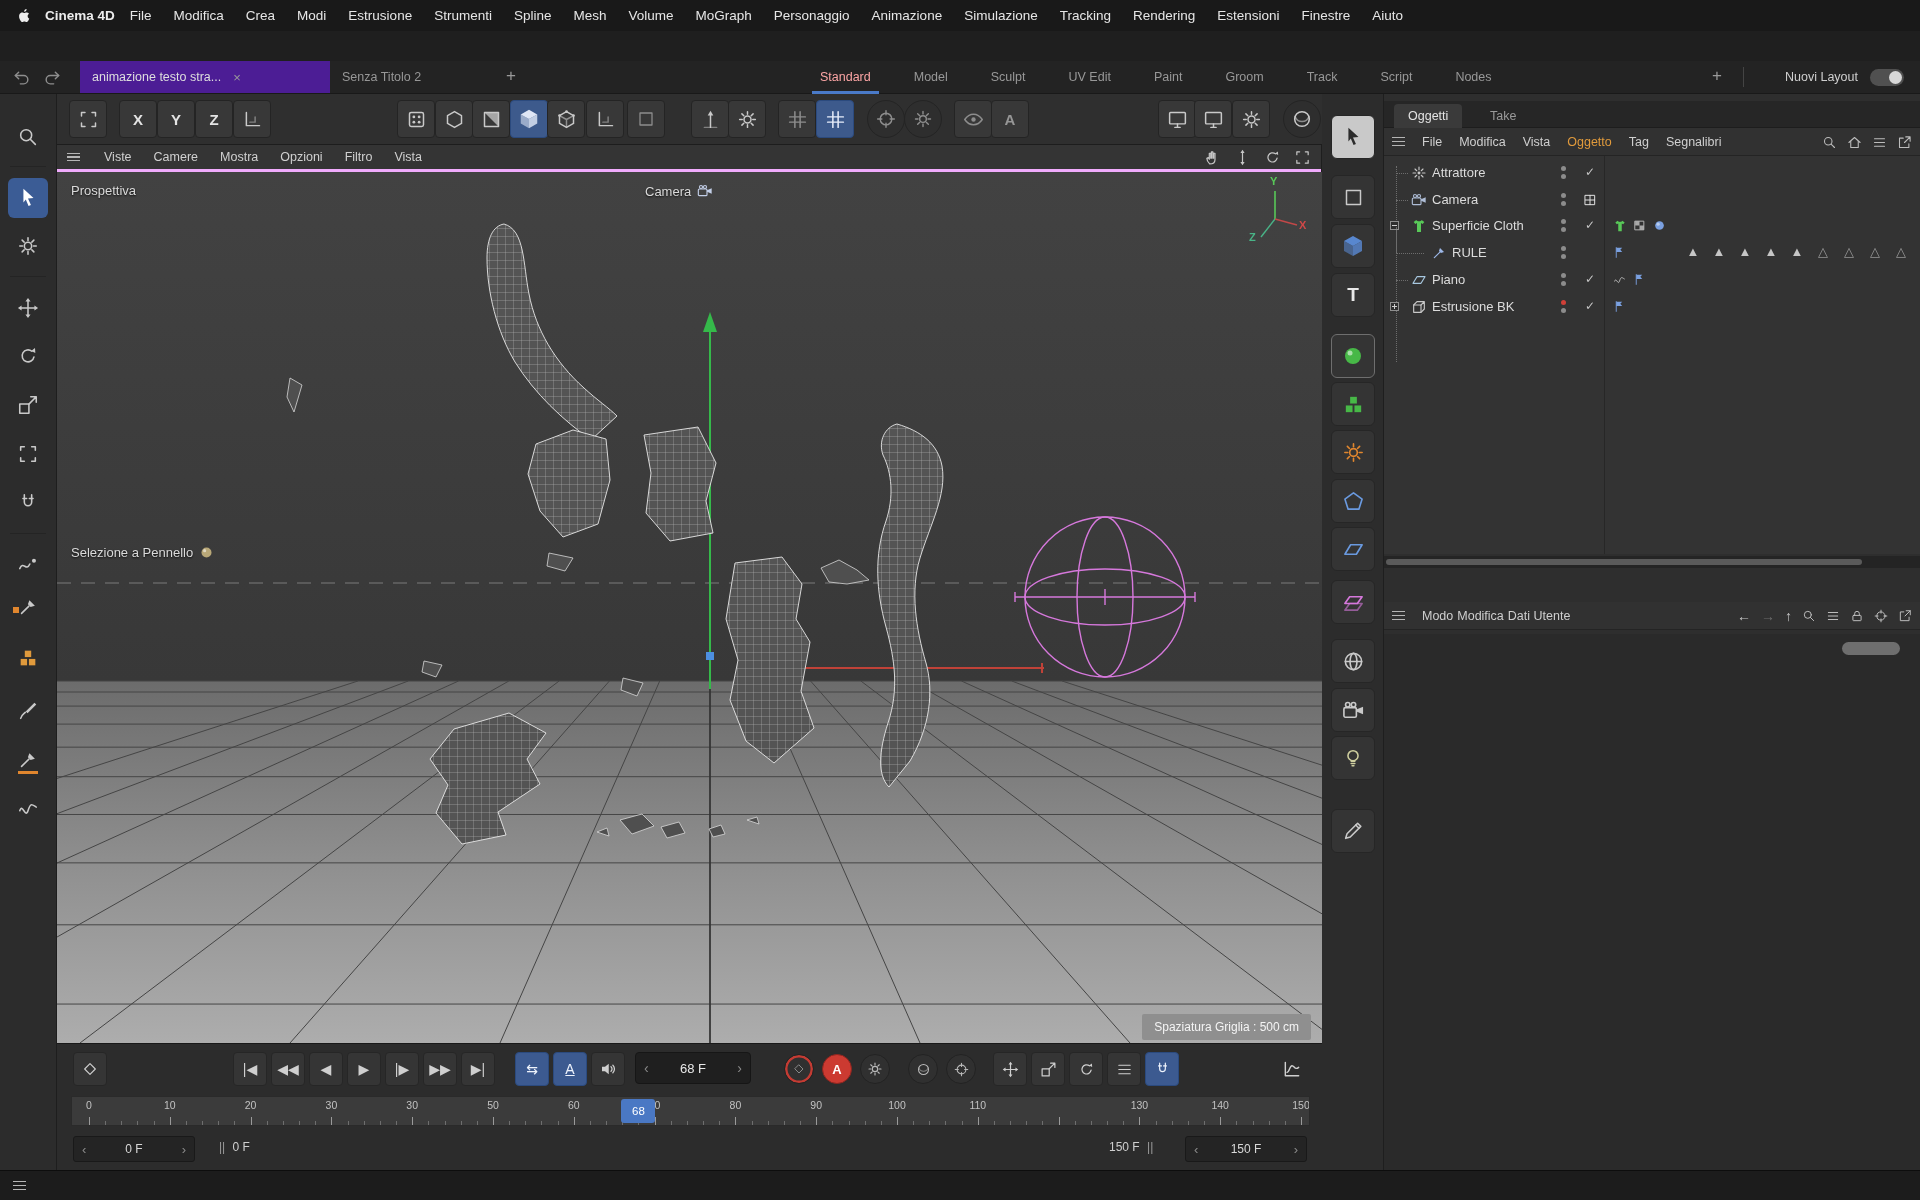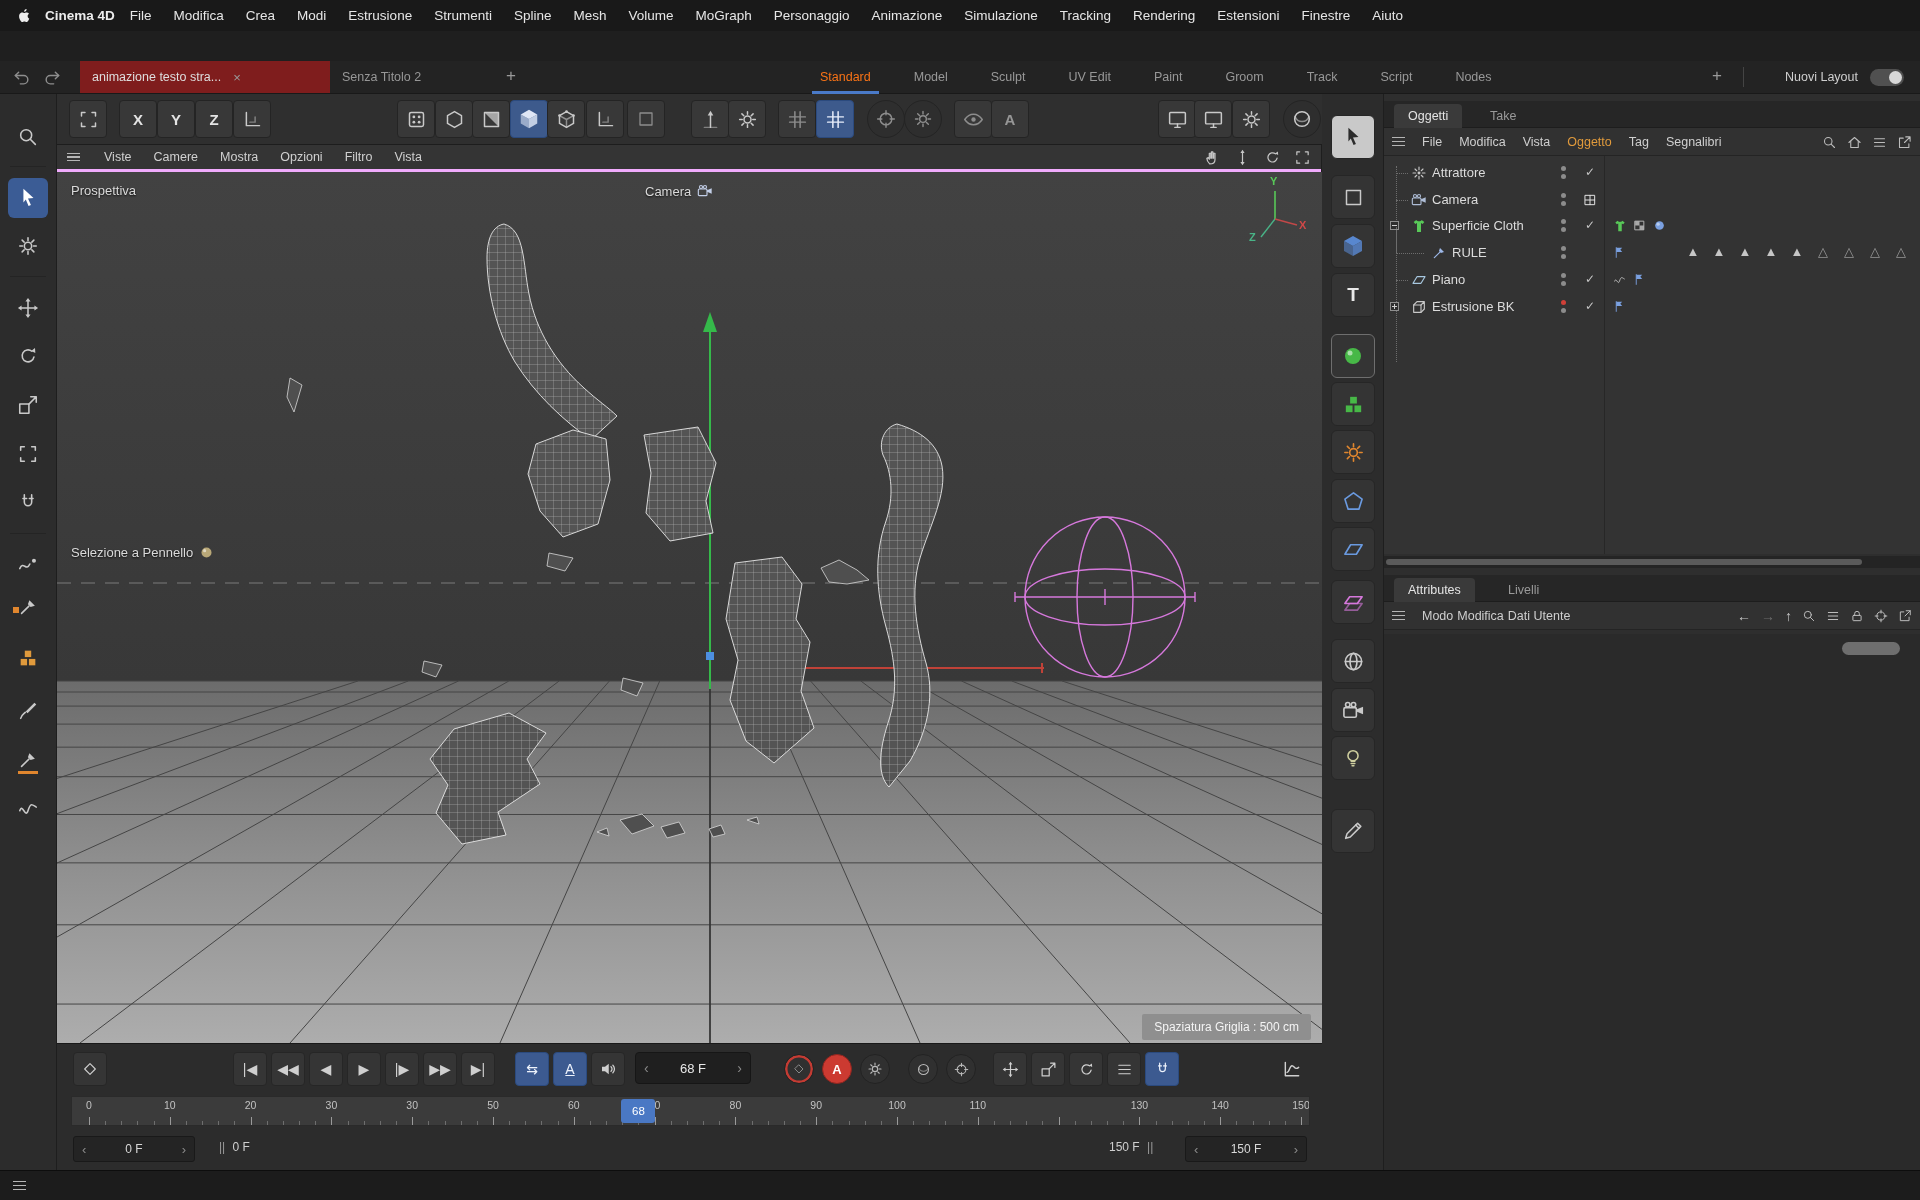--- a/index.html
+++ b/index.html
@@ -22,26 +22,26 @@
 
 #titlebar{position:absolute;left:0;top:31px;right:0;height:30px;background:#2c2c2c;border-bottom:1px solid #1c1c1c}
 .tl{position:absolute;top:9px;width:13px;height:13px;border-radius:50%}
 .tl.red{left:18px;background:#ff5f57}.tl.yellow{left:40px;background:#febc2e}.tl.green{left:62px;background:#28c840}
 #win-title{position:absolute;left:0;right:0;top:0;height:30px;line-height:30px;text-align:center;color:#b4b4b4;font-size:13px}
 
 
 #tabrow{position:absolute;left:0;top:61px;right:0;height:33px;background:#232323;border-bottom:1px solid #191919}
 .histbtn{position:absolute;top:7px;width:20px;height:20px;color:#8e8e8e}
 .doc-tab{position:absolute;top:0;height:32px;display:flex;align-items:center;padding:0 12px;font-size:12.5px;color:#979797;cursor:default}
-.doc-tab.active{background:#7f1d1d;color:#dedede}
+.doc-tab.active{background:#4c1d95;color:#dedede}
 .tab-close{margin-left:12px;color:#9a9a9a;font-size:13px}
 #tab-add{position:absolute;left:506px;top:5px;font-size:17px;color:#9a9a9a}
 #layout-tabs{position:absolute;left:820px;top:0;height:32px;display:flex;align-items:center;gap:43px}
 .lt{font-size:12.5px;color:#989898;position:relative;cursor:default;white-space:nowrap}
-.lt-active{color:#f97316}
+.lt-active{color:#fca5a5}
 .lt-active::after{content:"";position:absolute;left:-8px;right:-8px;bottom:-10px;height:3px;background:#4a7ac8}
 #lt-add{position:absolute;right:198px;top:5px;font-size:17px;color:#9a9a9a}
 #lt-divider{position:absolute;right:176px;top:6px;width:1px;height:20px;background:#444}
 #new-layout{position:absolute;right:62px;top:9px;font-size:12.5px;color:#cfcfcf}
 #layout-toggle{position:absolute;right:16px;top:8px;width:34px;height:17px;border-radius:9px;background:#505050}
 #layout-toggle .knob{position:absolute;right:2px;top:2px;width:13px;height:13px;border-radius:50%;background:#d8d8d8}
 
 
 #main-toolbar{position:absolute;left:57px;top:94px;width:1265px;height:51px;background:#2f2f2f;border-bottom:1px solid #1d1d1d}
 .tile{position:absolute;top:6px;width:38px;height:38px;background:#383838;border:1px solid #242424;border-radius:4px;
@@ -1012,28 +1012,20 @@
               </svg>
             </span>
         </div>
       </div>
     </div>
 
     <div id="om-hscroll">
         <div class="thumb"></div>
       </div>
 
-    <div class="ptab-row" style="top:481px">
-      <div class="ptab on" style="left:10px">
-          <span>Attributes</span>
-        </div>
-      <div class="ptab" style="left:110px">
-          <span>Livelli</span>
-        </div>
-    </div>
 
     <div class="pmenu" style="top:508px">
       <span class="burger">
           <i></i>
           <i></i>
           <i></i>
         </span>
       <div style="display:flex;gap:4px">
 
       <span class="pm">Modo</span>

